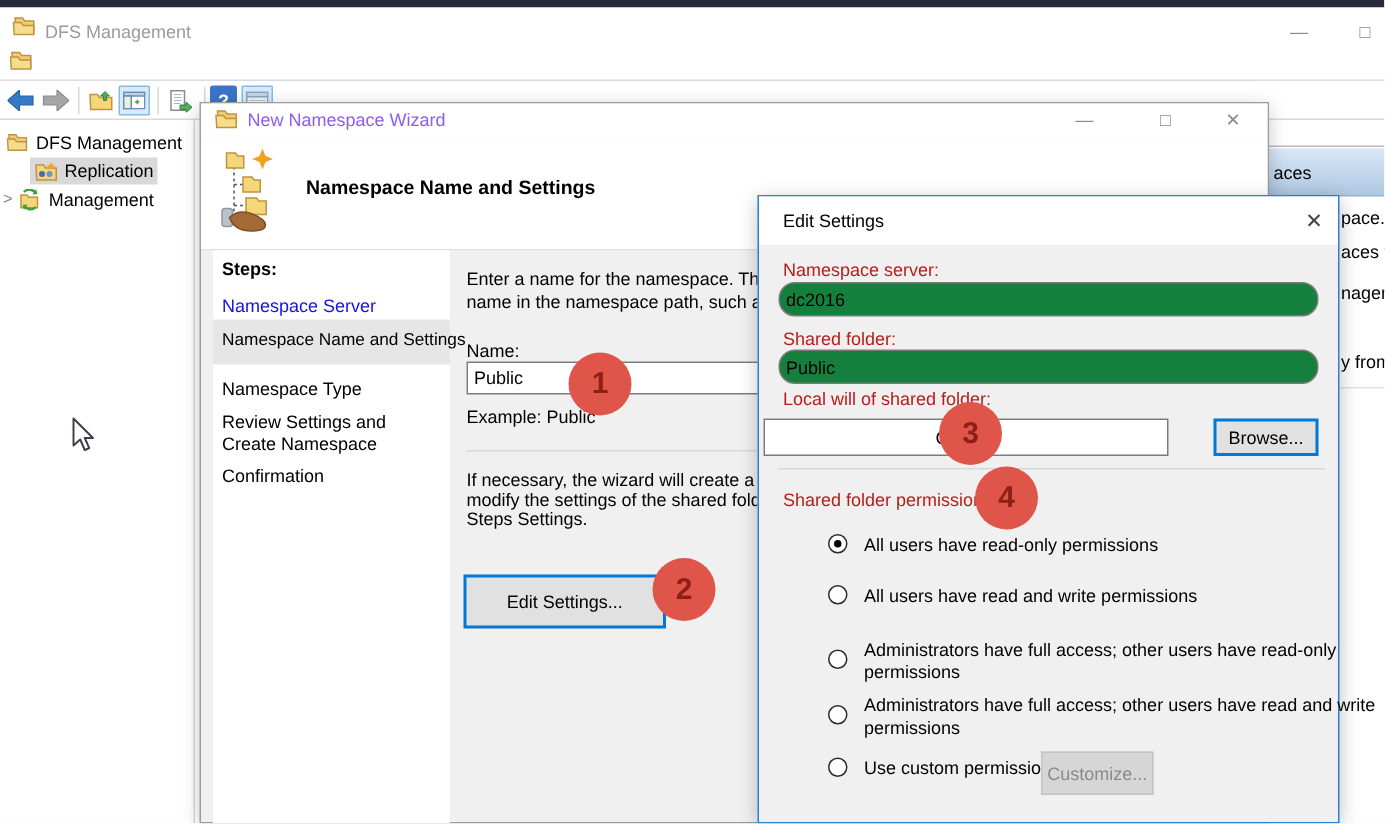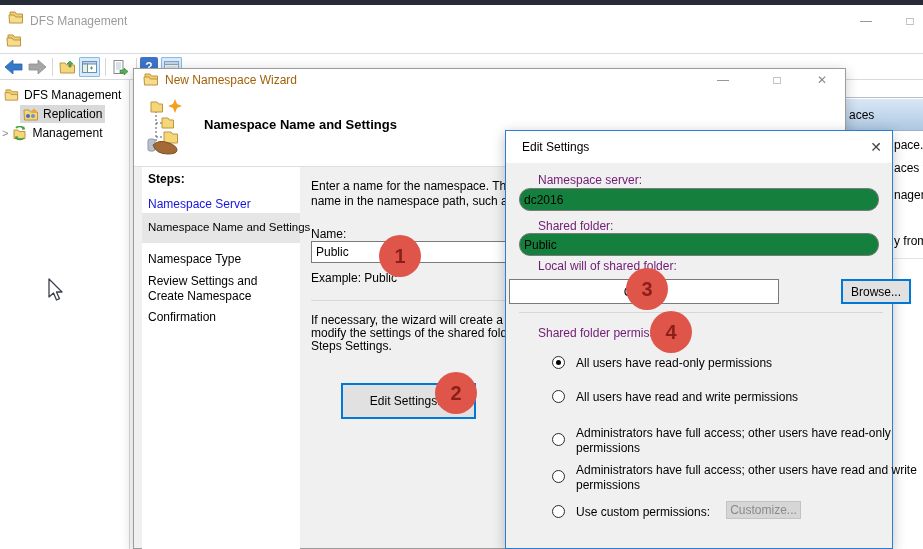--- a/index.html
+++ b/index.html
@@ -34,43 +34,43 @@
   .bgpane { left:846px; top:80px; width:77px; height:469px; background:#fff; z-index:1; }
   .bg-line { position:absolute; left:0; width:77px; height:1px; background:#b9bcc2; }
   .bluebar { position:absolute; left:0; top:19px; width:77px; height:32px;
     background:linear-gradient(#d9e7f6,#aec8e2); border-bottom:1px solid #96b4d2; }
   .bg-action { position:absolute; left:48px; color:#000; }
 
   
   .wizard { left:133px; top:68px; width:713px; height:481px; background:#f0f0f0;
     border:1px solid #9c9c9c; box-shadow:0 3px 12px rgba(0,0,0,.22); z-index:5; }
   .wiz-titlebar { position:absolute; left:0; top:0; width:711px; height:22px; background:#fff; }
-  .wiz-title { position:absolute; left:31px; top:4px; color:#a16207; }
+  .wiz-title { position:absolute; left:31px; top:4px; color:#8b5cf6; }
   .wiz-head { position:absolute; left:0; top:22px; width:711px; height:76px; background:#fff; border-bottom:1px solid #dfdfdf; }
   .wiz-heading { position:absolute; left:70px; top:26px; font-weight:bold; font-size:13px; }
   .steps-panel { position:absolute; left:8px; top:98px; width:158px; height:382px; background:#fff; }
   .step { position:absolute; left:14px; color:#000; }
   .step-band { position:absolute; left:8px; top:144px; width:158px; height:30px; background:#e6e6e6; }
   .step-link { color:#1414e0; }
   .para { position:absolute; line-height:15px; }
   .tb { position:absolute; border:1px solid #7a7a7a; background:#fff; font-family:inherit; font-size:12px; padding:2px 4px; color:#000; }
   .tb.dis { background:#15803d;border-radius:11px; }
   .btn { position:absolute; background:#e1e1e1; border:1px solid #adadad; font-family:inherit; font-size:12px; color:#000;
-    display:flex; align-items:center; justify-content:center;margin-left:32px; }
+    display:flex; align-items:center; justify-content:center; }
   .btn.focus { border:2px solid #0078d7; }
   .btn.disabled { background:#d6d6d6; border:1px solid #c3c3c3; color:#8a8a8a; }
   .divider { position:absolute; height:1px; background:#d7d7d7; }
 
   
   .esdlg { left:505px; top:130px; width:388px; height:419px; background:#f0f0f0;
     border:1px solid #2a7fd4; box-shadow:0 3px 12px rgba(0,0,0,.25); z-index:10; }
   .es-titlebar { position:absolute; left:0; top:0; width:386px; height:32px; background:#fff; }
   .es-title { position:absolute; left:16px; top:9px; color:#000; }
   .es-close { position:absolute; left:360px; top:7px; width:20px; height:18px; text-align:center; color:#444; font-size:14px; line-height:18px; }
-  .es-label { position:absolute; left:32px; color:#701a75; }
+  .es-label { position:absolute; left:16px; color:#b91c1c; }
   .radio { position:absolute; width:13px; height:13px; border:1px solid #2b2b2b; border-radius:50%; background:#fff; }
   .radio .dot { position:absolute; left:3px; top:3px; width:5px; height:5px; border-radius:50%; background:#000; }
   .radio-label { position:absolute; left:70px; width:370px; line-height:15px; }
 
   
   .ann { position:absolute; width:42px; height:42px; border-radius:50%; background:#e0554a;
     display:flex; align-items:center; justify-content:center;
     font-weight:bold; font-size:20px; color:#8c1f17; z-index:20; }
   .cursor { z-index:30; }
 </style>
@@ -266,21 +266,21 @@
     <span class="radio-label nowrap" style="top:259px">All users have read and write permissions</span>
 
     <span class="radio" style="left:46px;top:302px"></span>
     <span class="radio-label" style="top:295px">Administrators have full access; other users have read-only permissions</span>
 
     <span class="radio" style="left:46px;top:339px"></span>
     <span class="radio-label" style="top:332px">Administrators have full access; other users have read and write permissions</span>
 
     <span class="radio" style="left:46px;top:374px"></span>
     <span class="radio-label nowrap" style="top:374px">Use custom permissions:</span>
-    <button class="btn disabled" style="left:188px;top:370px;width:75px;height:18px">Customize...</button>
+    <button class="btn disabled" style="left:188px;top:370px;width:75px;height:29px">Customize...</button>
   </div>
 
   <div class="ann" style="left:379px;top:235px">1</div>
   <div class="ann" style="left:435px;top:372px">2</div>
   <div class="ann" style="left:626px;top:268px">3</div>
   <div class="ann" style="left:650px;top:311px">4</div>
 
   <svg class="abs cursor" style="left:48px;top:278px" width="16" height="24" viewBox="0 0 16 24">
     <path d="M1 1 L1 19 L5.5 15 L8.5 22 L11.5 20.7 L8.5 14 L14 14 Z" fill="#ffffff" stroke="#3a3f4a" stroke-width="1.3" stroke-linejoin="round"></path>
   </svg>

